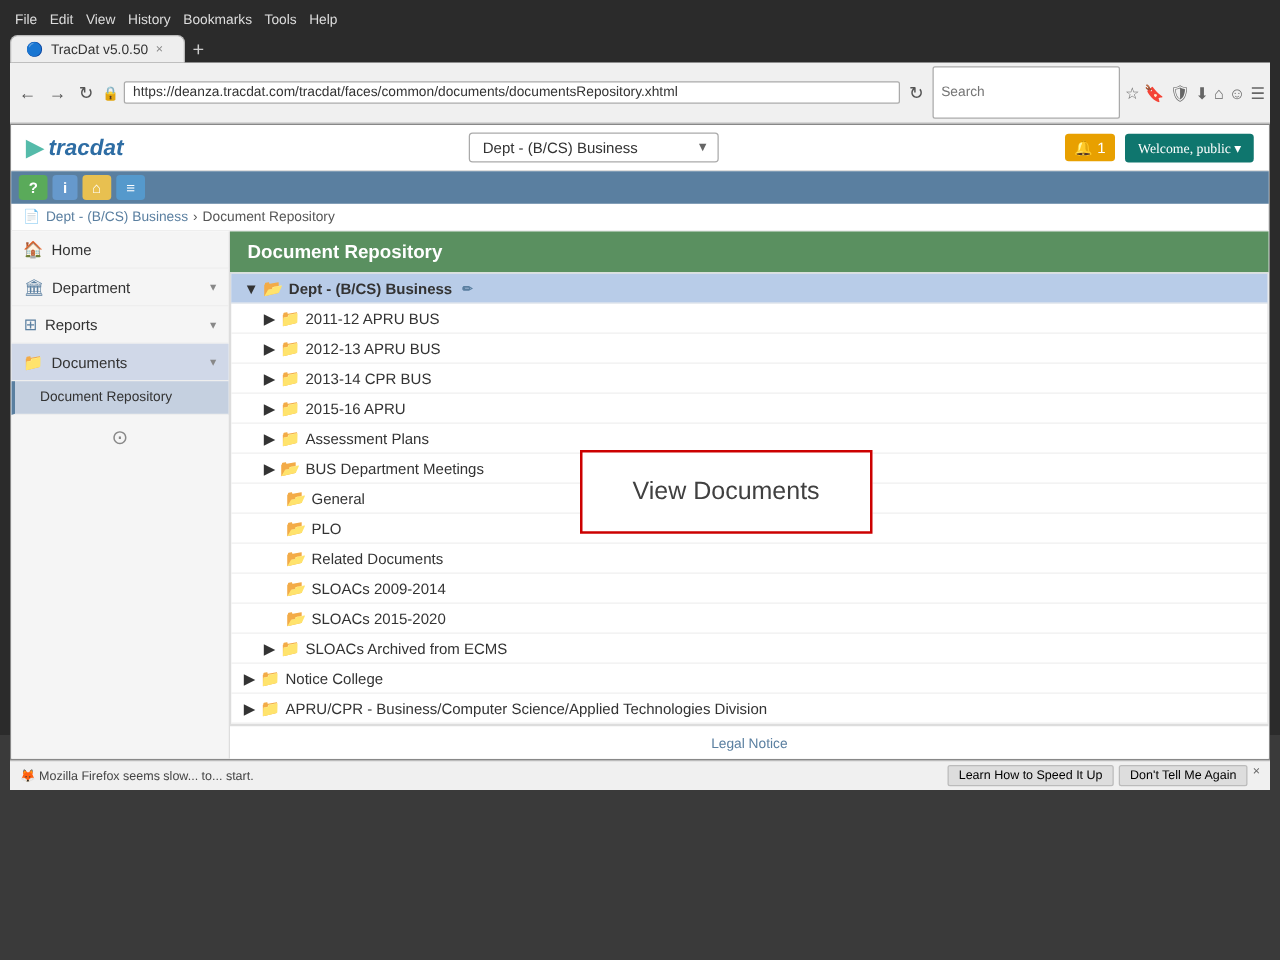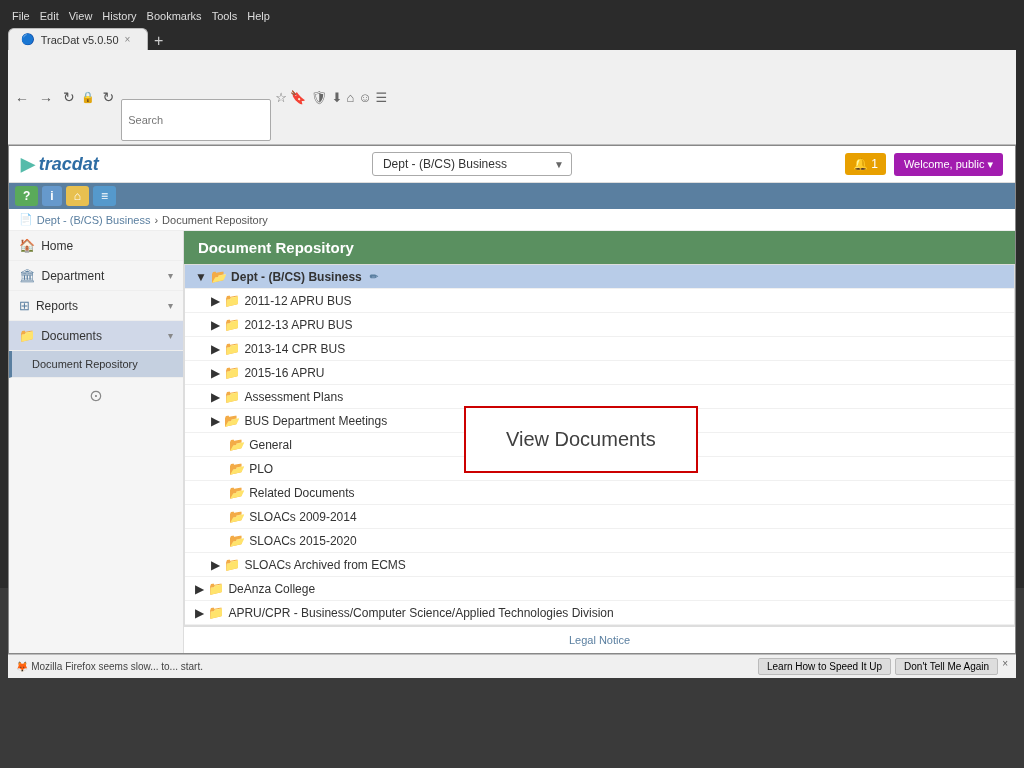--- a/index.html
+++ b/index.html
@@ -10,37 +10,37 @@
     .browser-menu-bar { display: flex; gap: 10px; padding: 2px 4px; color: #ccc; font-size: 11px; margin-bottom: 4px; }
     .browser-menu-item { cursor: pointer; color: #ddd; }
     .tab-bar { display: flex; align-items: flex-end; margin-bottom: 0; }
     .tab { background: #eee; border-radius: 6px 6px 0 0; padding: 4px 12px; font-size: 11px; color: #333; display: flex; align-items: center; gap: 6px; min-width: 140px; border: 1px solid #bbb; border-bottom: none; }
     .tab-close { color: #888; cursor: pointer; font-size: 10px; }
     .tab-new { background: none; border: none; color: #ccc; font-size: 16px; cursor: pointer; padding: 0 6px; }
     .address-bar-row { background: #f0f0f0; display: flex; align-items: center; padding: 3px 4px; gap: 4px; border-bottom: 1px solid #bbb; }
     .nav-btn { background: none; border: none; color: #555; cursor: pointer; font-size: 14px; padding: 0 3px; }
     .lock-icon { color: #4a4; font-size: 11px; }
     .address-input { flex: 1; padding: 2px 6px; font-size: 11px; border: 1px solid #aaa; border-radius: 2px; background: #fff; color: #333; }
-    .search-input { width: 150px; padding: 14px 6px; font-size: 11px; border: 1px solid #aaa; border-radius: 2px; margin-top: 46px; }
+    .search-input { width: 150px; padding: 14px 6px; font-size: 11px; border: 1px solid #aaa; border-radius: 2px; }
     .addr-icons { display: flex; gap: 4px; color: #666; font-size: 13px; }
     .addr-icon { cursor: pointer; }
 
     
     .app { background: #fff; flex: 1; display: flex; flex-direction: column; border: 1px solid #888; }
 
     
     .app-header { background: #fff; border-bottom: 1px solid #ddd; padding: 6px 12px; display: flex; align-items: center; justify-content: space-between; }
     .logo { color: #2e6da4; font-size: 18px; font-weight: bold; display: flex; align-items: center; gap: 4px; }
     .header-center { display: flex; align-items: center; gap: 6px; }
     .dept-select { padding: 4px 24px 4px 10px; font-size: 12px; border: 1px solid #aaa; border-radius: 3px; color: #333; background: #fff; min-width: 200px; appearance: none; }
     .dept-select-wrapper { position: relative; display: inline-block; }
     .dept-select-arrow { position: absolute; right: 8px; top: 50%; transform: translateY(-50%); color: #666; pointer-events: none; font-size: 10px; }
     .header-right { display: flex; align-items: center; gap: 8px; }
     .bell-btn { background: #e8a000; border: none; color: #fff; padding: 4px 8px; border-radius: 3px; cursor: pointer; font-size: 12px; }
-    .welcome-btn { background: #a21caf; border: none; color: #fff; padding: 5px 10px; border-radius: 3px; cursor: pointer; font-size: 11px; display: flex; align-items: center; gap: 4px; }
+    .welcome-btn { background: #0f766e; border: none; color: #fff; padding: 5px 10px; border-radius: 3px; cursor: pointer; font-size: 11px; display: flex; align-items: center; gap: 4px; font-family: Liberation Serif, serif; }
 
     
     .app-toolbar { background: #5a7fa0; padding: 3px 6px; display: flex; gap: 4px; align-items: center; }
     .toolbar-btn { border: none; border-radius: 3px; padding: 3px 8px; cursor: pointer; font-size: 12px; font-weight: bold; }
     .toolbar-btn-help { background: #5aaa5a; color: #fff; }
     .toolbar-btn-info { background: #6699cc; color: #fff; }
     .toolbar-btn-home { background: #e8c050; color: #fff; }
     .toolbar-btn-settings { background: #5599cc; color: #fff; }
 
     
@@ -105,20 +105,21 @@
       <span class="tab-close">×</span>
     </div>
     <button class="tab-new">+</button>
   </div>
 
   <div class="address-bar-row">
     <button class="nav-btn">←</button>
     <button class="nav-btn">→</button>
     <button class="nav-btn">↻</button>
     <span class="lock-icon">🔒</span>
+    <input class="address-input" type="text" value="https://deanza.tracdat.com/tracdat/faces/common/documents/documentsRepository.xhtml" style="">
     <button class="nav-btn">↻</button>
     <input class="search-input" type="text" placeholder="Search" style="">
     <div class="addr-icons">
       <span class="addr-icon">☆</span>
       <span class="addr-icon">🔖</span>
       <span class="addr-icon">🛡</span>
       <span class="addr-icon">⬇</span>
       <span class="addr-icon">⌂</span>
       <span class="addr-icon">☺</span>
       <span class="addr-icon">☰</span>
@@ -268,21 +269,21 @@
               <span>SLOACs 2015-2020</span>
             </div>
             <div class="tree-row level1">
               <span>▶</span>
               <span class="folder-icon">📁</span>
               <span>SLOACs Archived from ECMS</span>
             </div>
             <div class="tree-row">
               <span>▶</span>
               <span class="folder-icon">📁</span>
-              <span>DeAnza College</span>
+              <span>Notice College</span>
             </div>
             <div class="tree-row">
               <span>▶</span>
               <span class="folder-icon">📁</span>
               <span>APRU/CPR - Business/Computer Science/Applied Technologies Division</span>
             </div>
           </div>
 
           <div style="position:relative; height:0;">
             <div style="position:absolute; top:-220px; left:280px; border: 2px solid #c00; background: #fff; padding: 20px 40px; font-size: 20px; color: #404040; z-index:10;">

